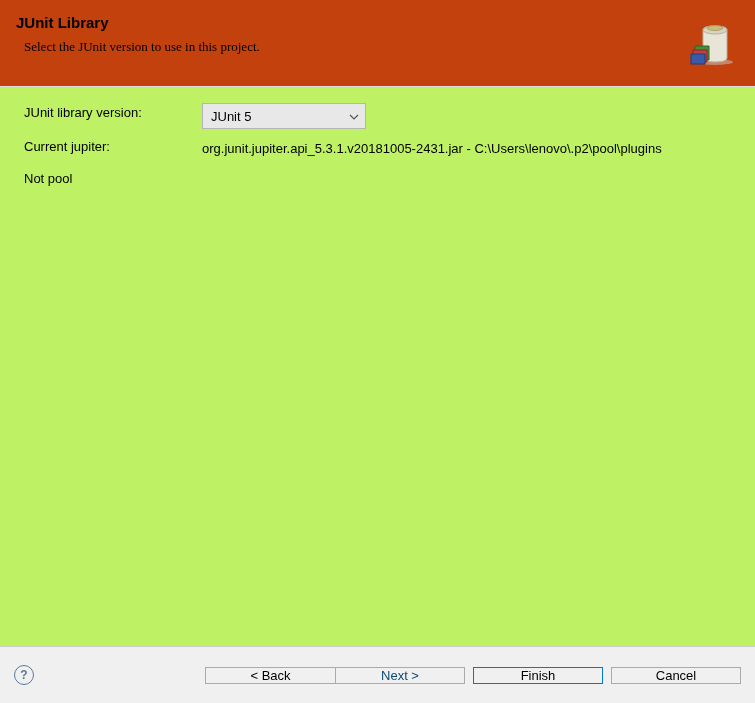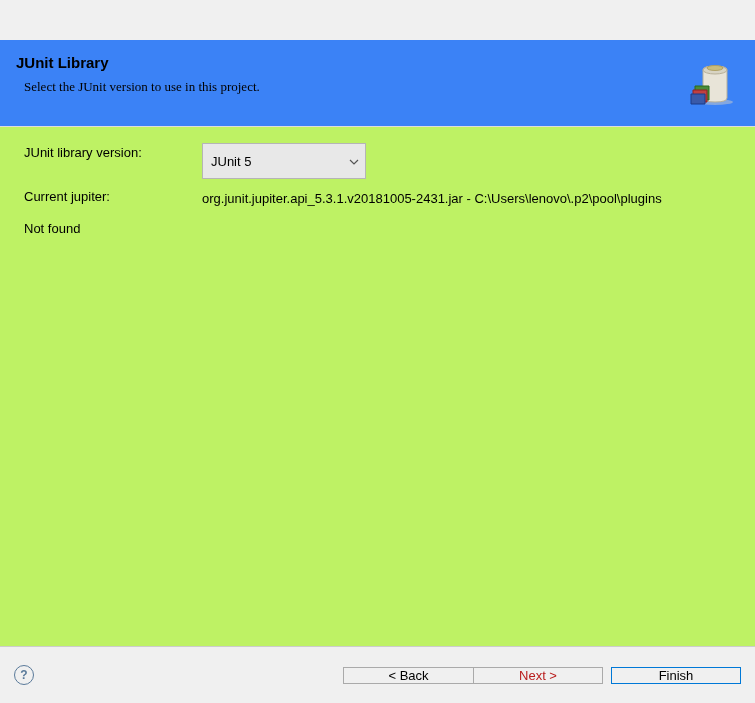--- a/index.html
+++ b/index.html
@@ -7,27 +7,26 @@
       font-family: "Segoe UI", Tahoma, sans-serif;
       font-size: 13px;
       background: #f0f0f0;
       width: 755px;
       height: 703px;
       display: flex;
       flex-direction: column;
       color: #000;
     }
     .header {
-      background: #3b82f6;
+      background: #c2410c;
       padding: 14px 16px 16px 16px;
       display: flex;
       align-items: flex-start;
       justify-content: space-between;
       border-bottom: 1px solid #ddd;
-      margin-top: 40px;
     }
     .header-text { flex: 1; }
     .header-title {
       font-size: 15px;
       font-weight: bold;
       margin-bottom: 8px;
       color: #000;
     }
     .header-subtitle {
       font-size: 13px;
@@ -59,21 +58,21 @@
       font-size: 13px;
     }
     .form-value {
       flex: 1;
       font-size: 13px;
       padding-top: 2px;
       line-height: 1.5;
     }
     .dropdown {
       width: 164px;
-      height: 36px;
+      height: 26px;
       background: #e8e8e8;
       border: 1px solid #b5b5b5;
       display: flex;
       align-items: center;
       justify-content: space-between;
       padding: 0 6px 0 8px;
       font-size: 13px;
       cursor: default;
     }
     .dropdown-arrow {
@@ -118,21 +117,21 @@
       align-items: center;
       justify-content: center;
       text-align: right;
     }
     .btn.pair-left { margin-left: 8px; border-right: none; }
     .btn.pair-right { margin-left: 0; }
     .btn.default {
       border: 1.5px solid #0078d7;
     }
     .btn.disabled {
-      color: #b91c1c;
+      color: #0c4a6e;
       cursor: default;
     }
   </style>
 </head>
 <body>
 
 <div class="header">
   <div class="header-text">
     <div class="header-title">JUnit Library</div>
     <div class="header-subtitle">Select the JUnit version to use in this project.</div>
@@ -162,26 +161,27 @@
       </span>
     </div>
   </div>
 
   <div class="form-row">
     <div class="form-label">Current jupiter:</div>
     <div class="form-value">org.junit.jupiter.api_5.3.1.v20181005-2431.jar - C:\Users\lenovo\.p2\pool\plugins</div>
   </div>
 
   <div class="form-row">
-    <div class="form-value">Not found</div>
+    <div class="form-value">Not pool</div>
   </div>
 </div>
 
 <div class="footer">
   <div class="help-icon">
     <span>?</span>
   </div>
   <div class="button-row">
     <button class="btn pair-left">&lt; Back</button>
     <button class="btn pair-right disabled">Next &gt;</button>
     <button class="btn default">Finish</button>
+    <button class="btn">Cancel</button>
   </div>
 </div>
 
 </body></html>

